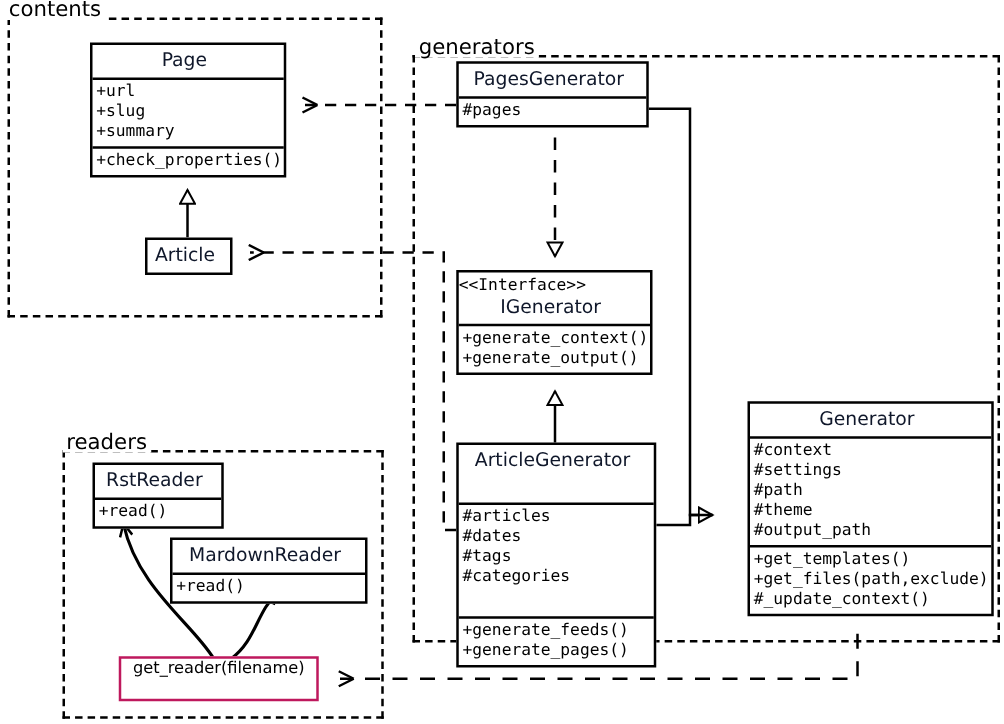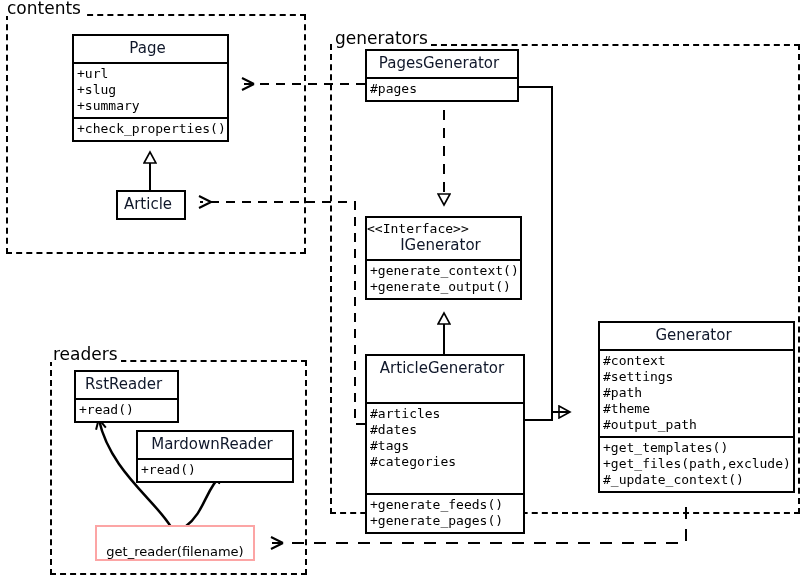--- a/index.html
+++ b/index.html
@@ -70,25 +70,25 @@
   }
   .uml-item {
     font-family: "DejaVu Sans Mono", monospace;
     font-size: 13px;
     line-height: 16px;
     white-space: nowrap;
     color: #000;
   }
   .plainbox {
     position: absolute;
-    border: 2px solid #fca5a5;
+    border: 2px solid #be185d;
     box-sizing: border-box;
     background: #fff;
     display: flex;
-    align-items: flex-end;
+    align-items: flex-start;
     justify-content: center;
     font-size: 13px;
     color: #000;
   }
 </style>
 </head>
 <body>
 
 <div id="canvas">
 

